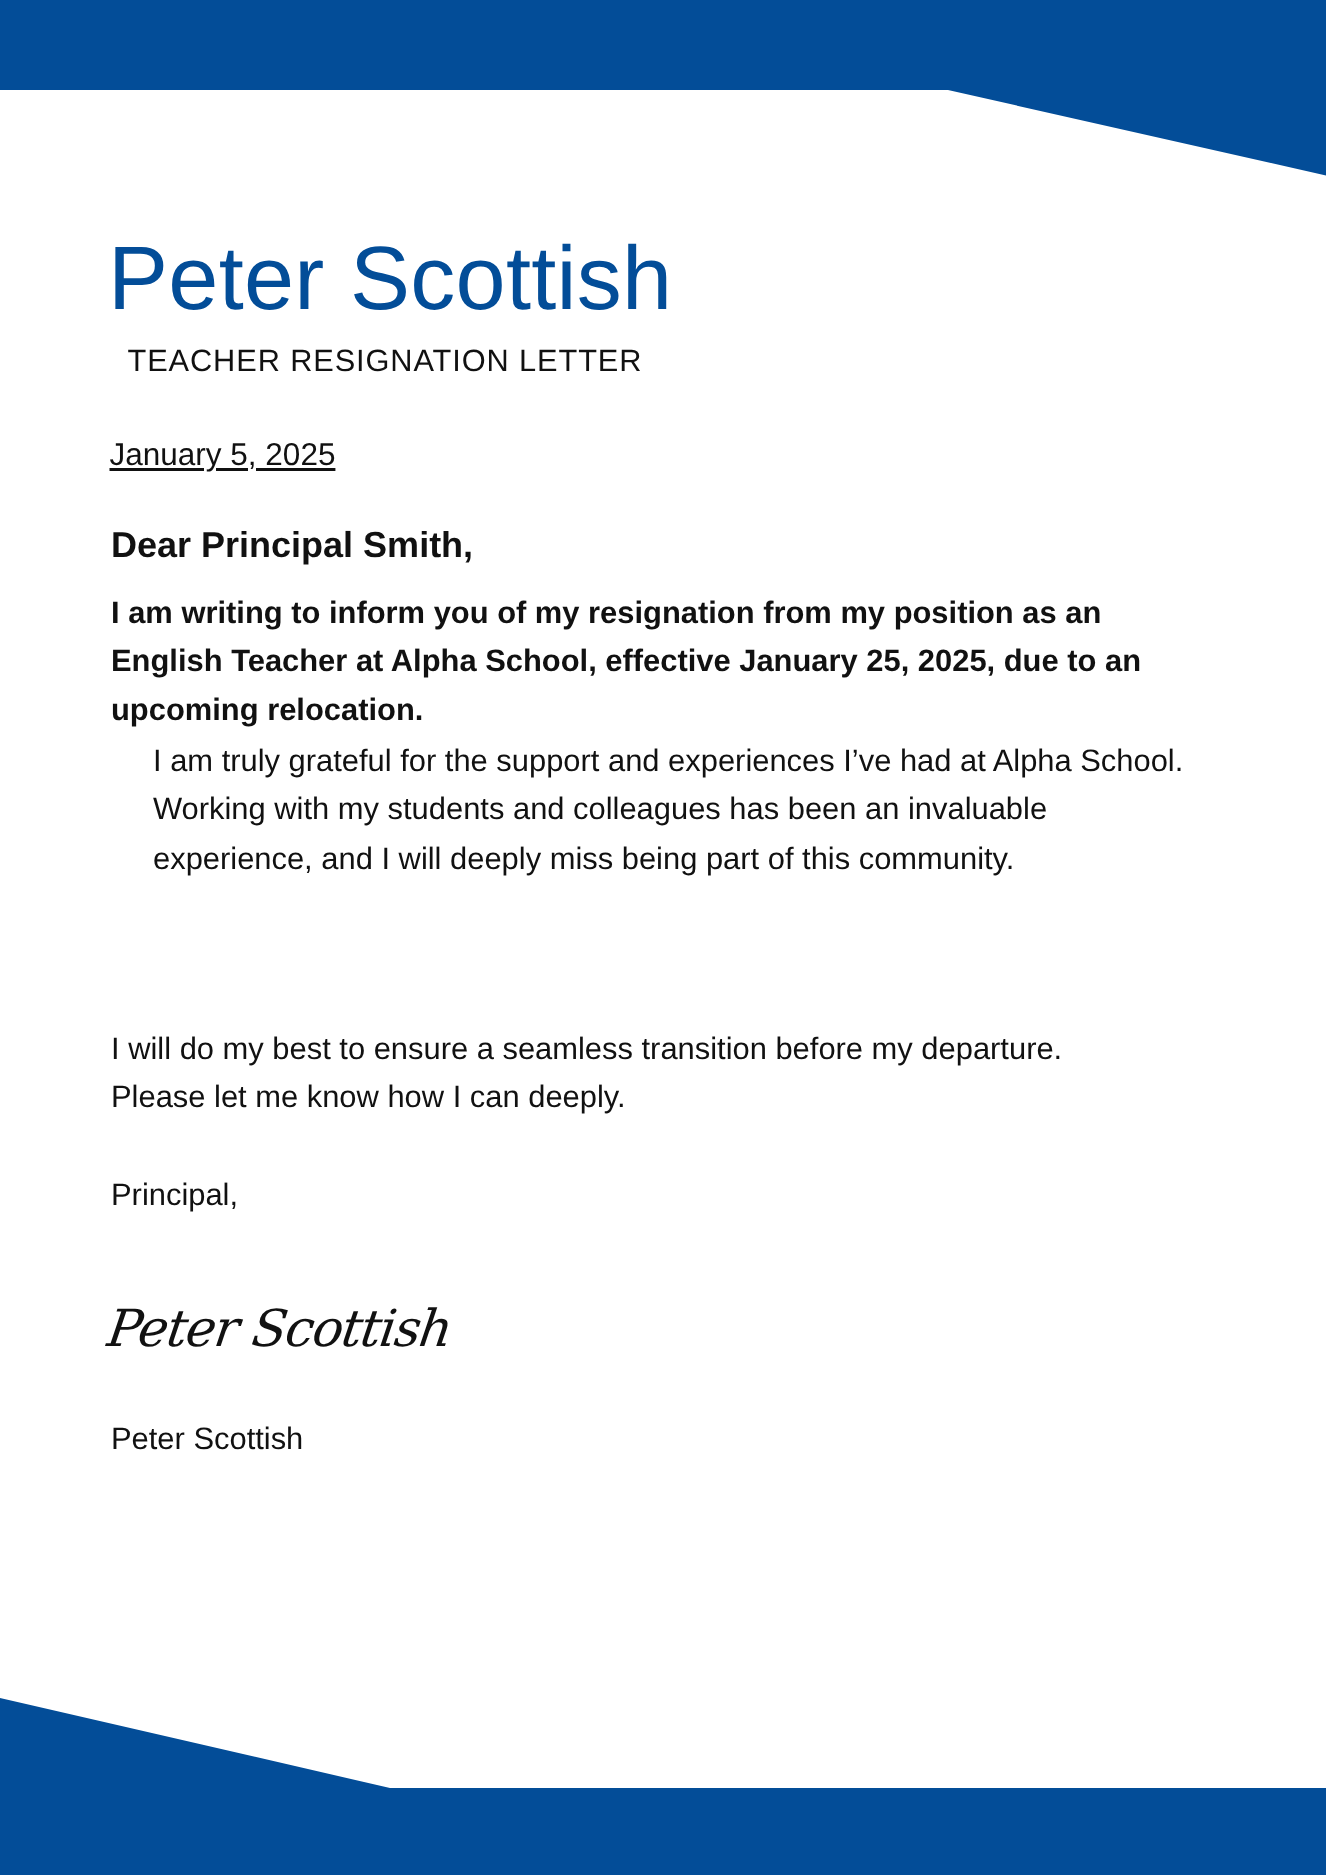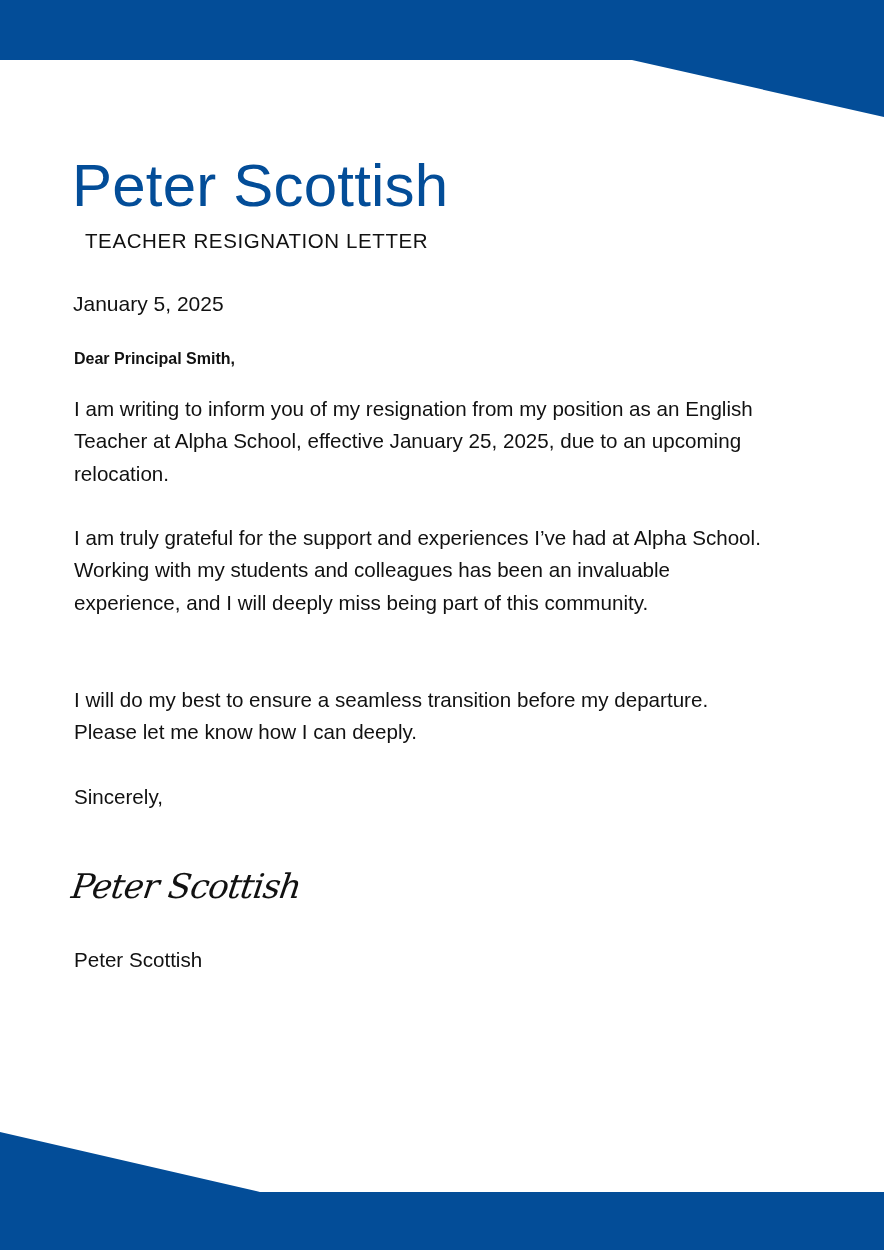--- a/index.html
+++ b/index.html
@@ -2,25 +2,25 @@
 <html><head>
 <meta charset="utf-8">
 <style>
   html, body { margin: 0; padding: 0; }
   body { width: 884px; height: 1250px; position: relative; background: #ffffff; overflow: hidden; font-family: "Liberation Sans", sans-serif; color: #111; }
   .deco { position: absolute; left: 0; width: 884px; }
   .deco-top { top: 0; height: 120px; }
   .deco-bottom { top: 1128px; height: 122px; }
   .title { position: absolute; left: 72px; top: 156px; font-size: 60px; color: #034d98; letter-spacing: 0.2px; line-height: 1; margin: 0; font-weight: normal; }
   .subtitle { position: absolute; left: 85px; top: 229px; font-size: 20.5px; letter-spacing: 0.6px; color: #111; margin: 0; }
-  .date { position: absolute; left: 73px; top: 292px; font-size: 21px; color: #111; }
-  .salutation { position: absolute; left: 74px; top: 350px; font-size: 16px; font-weight: bold; }
+  .date { position: absolute; left: 73px; top: 292px; font-size: 21px; color: #111; text-decoration: underline; }
+  .salutation { position: absolute; left: 74px; top: 350px; font-size: 24px; font-weight: bold; }
   .para { position: absolute; left: 74px; width: 690px; font-size: 20.6px; line-height: 32.3px; color: #111; margin: 0; }
-  .p1 { top: 393px; }
-  .p2 { top: 522px; }
+  .p1 { top: 393px; font-weight: bold; }
+  .p2 { top: 492px; margin-left: 28px; }
   .p3 { top: 684px; }
   .closing { position: absolute; left: 74px; top: 785px; font-size: 20.6px; }
   .signature { position: absolute; left: 72px; top: 866px; font-family: "DejaVu Serif", serif; font-style: italic; font-size: 34px; letter-spacing: -1px; color: #111; transform: skewX(-8deg); }
   .signer { position: absolute; left: 74px; top: 948px; font-size: 20.6px; }
 </style>
 </head>
 <body>
 
 <svg class="deco deco-top" viewBox="0 0 884 120" preserveAspectRatio="none">
   <polygon points="0,0 884,0 884,117 632,60 0,60" fill="#034d98"></polygon>
@@ -29,19 +29,19 @@
 <h1 class="title">Peter Scottish</h1>
 <div class="subtitle">TEACHER RESIGNATION LETTER</div>
 
 <div class="date">January 5, 2025</div>
 <div class="salutation">Dear Principal Smith,</div>
 
 <p class="para p1">I am writing to inform you of my resignation from my position as an English Teacher at Alpha School, effective January 25, 2025, due to an upcoming relocation.</p>
 <p class="para p2">I am truly grateful for the support and experiences I’ve had at Alpha School. Working with my students and colleagues has been an invaluable experience, and I will deeply miss being part of this community.</p>
 <p class="para p3">I will do my best to ensure a seamless transition before my departure. Please let me know how I can deeply.</p>
 
-<div class="closing">Sincerely,</div>
+<div class="closing">Principal,</div>
 <div class="signature">Peter Scottish</div>
 <div class="signer">Peter Scottish</div>
 
 <svg class="deco deco-bottom" viewBox="0 0 884 122" preserveAspectRatio="none">
   <polygon points="0,4 260,64 884,64 884,122 0,122" fill="#034d98"></polygon>
 </svg>
 
 </body></html>

